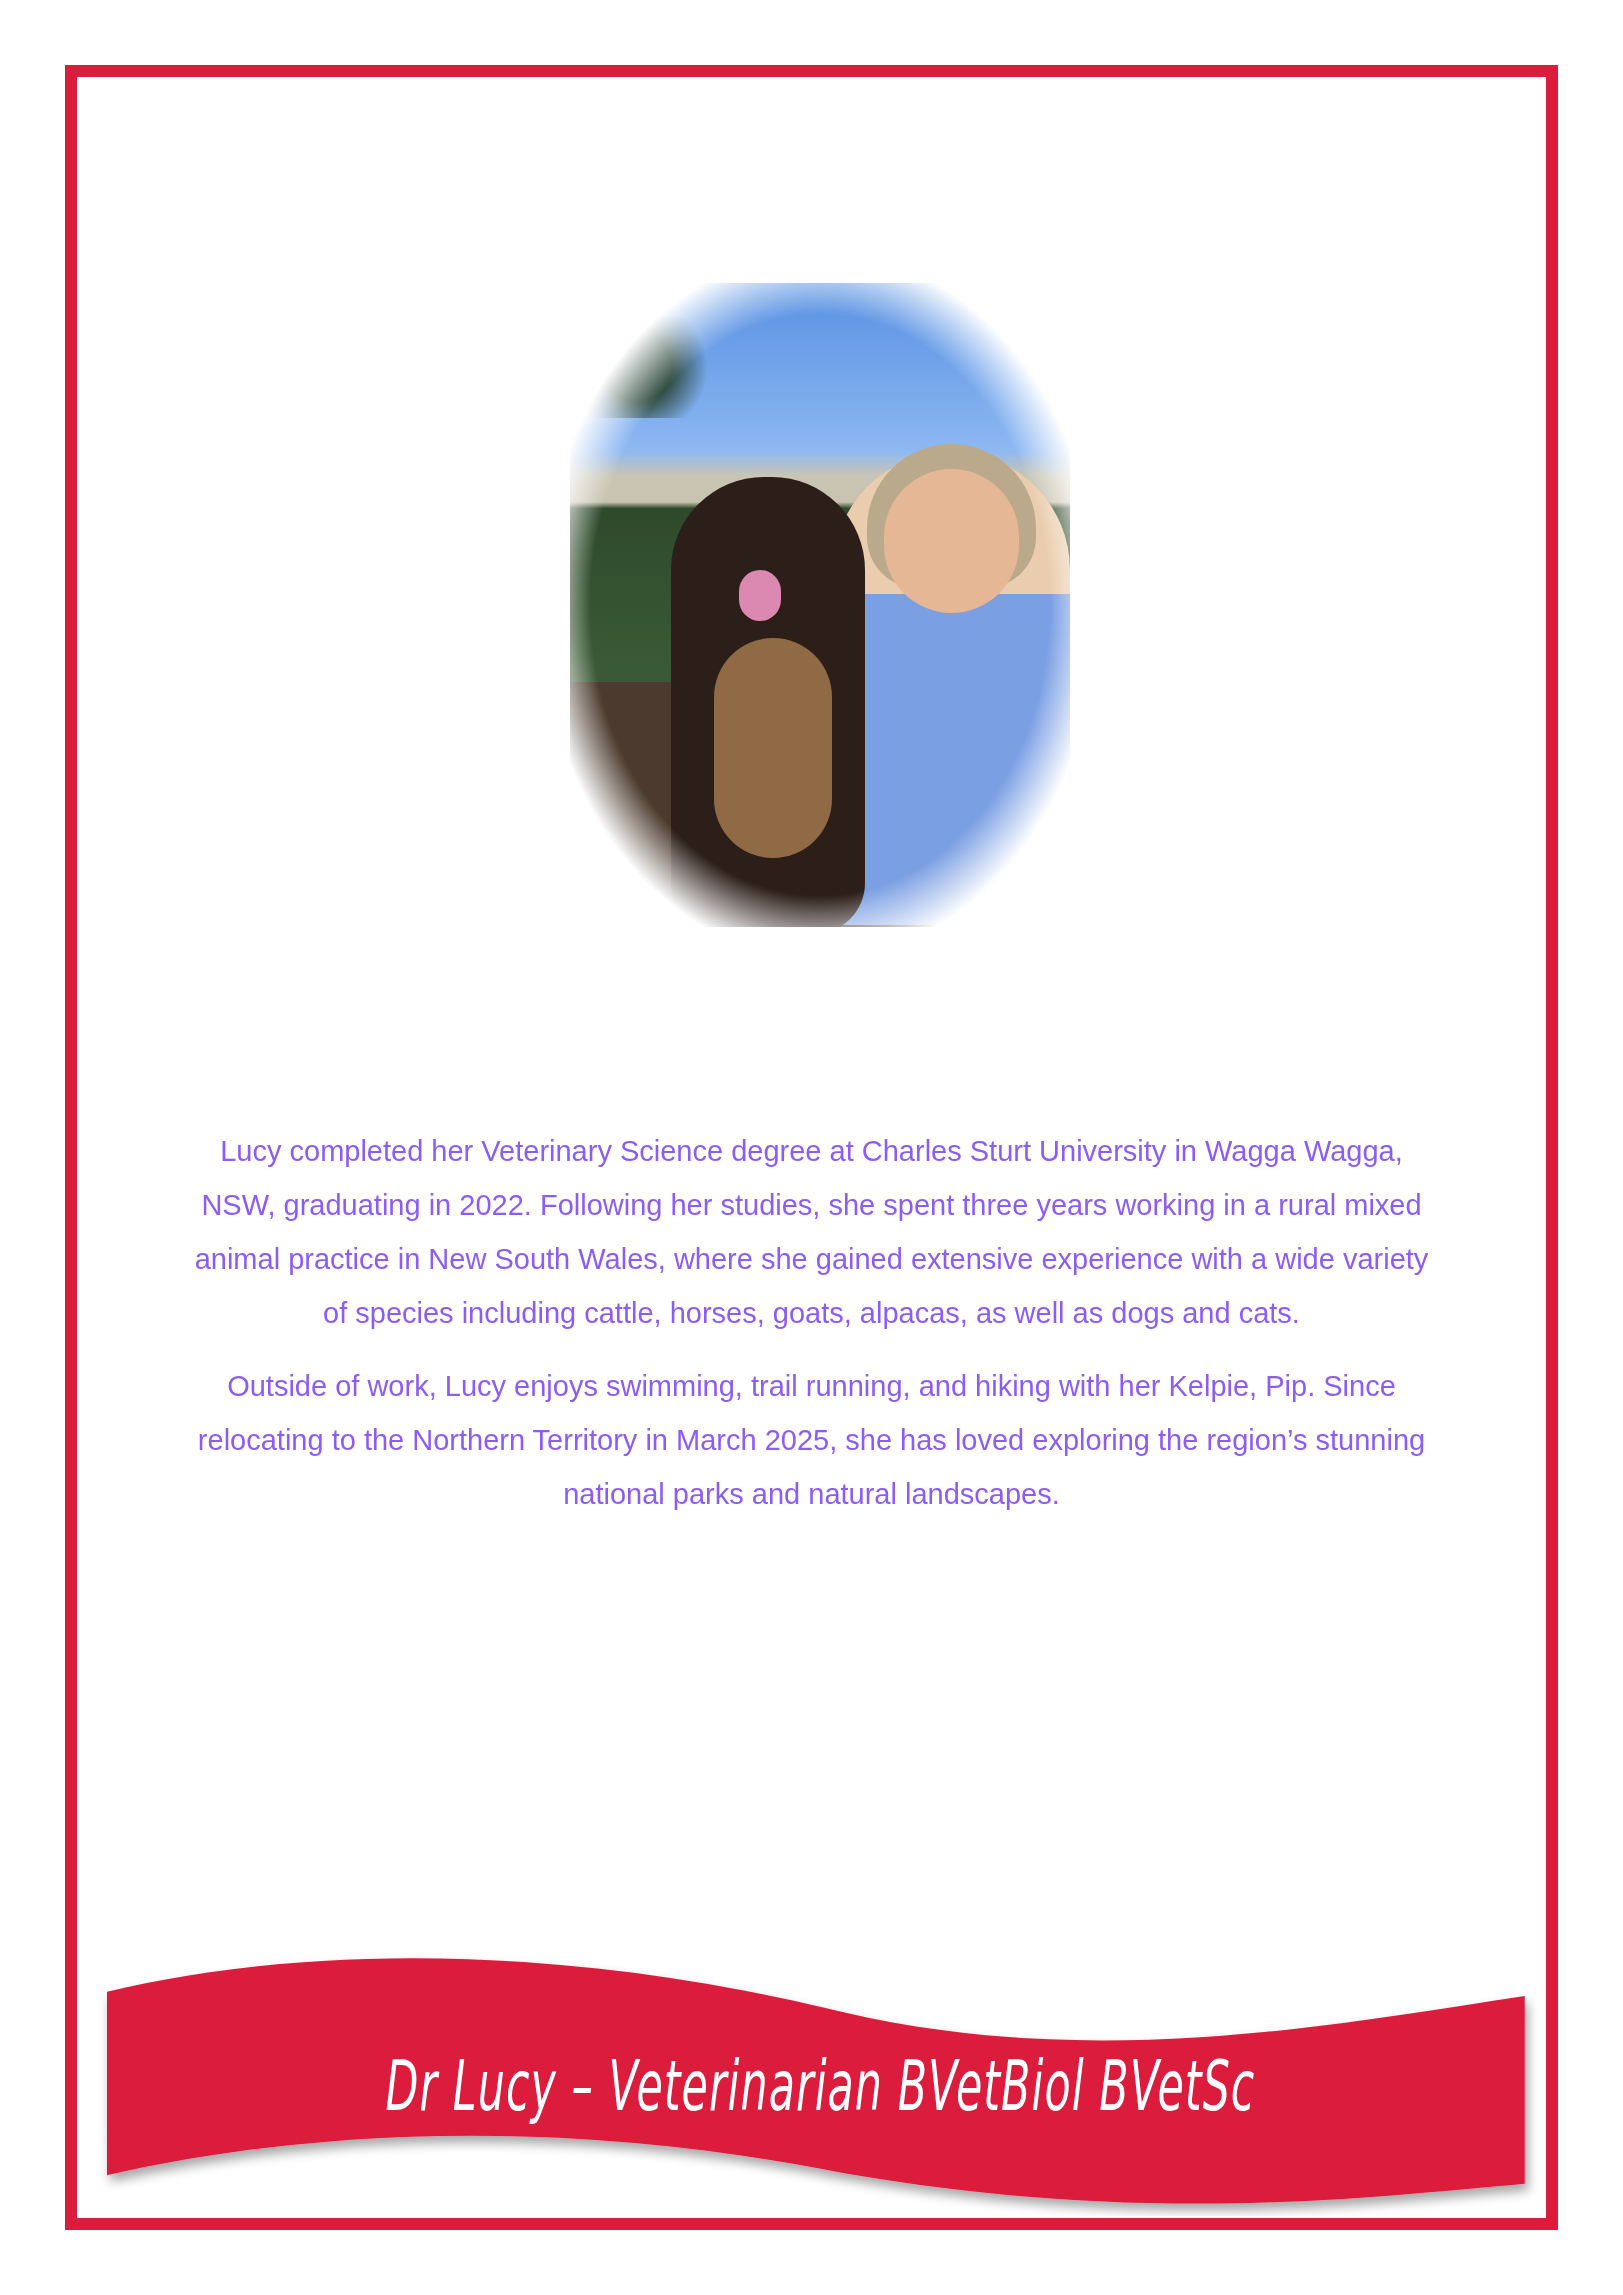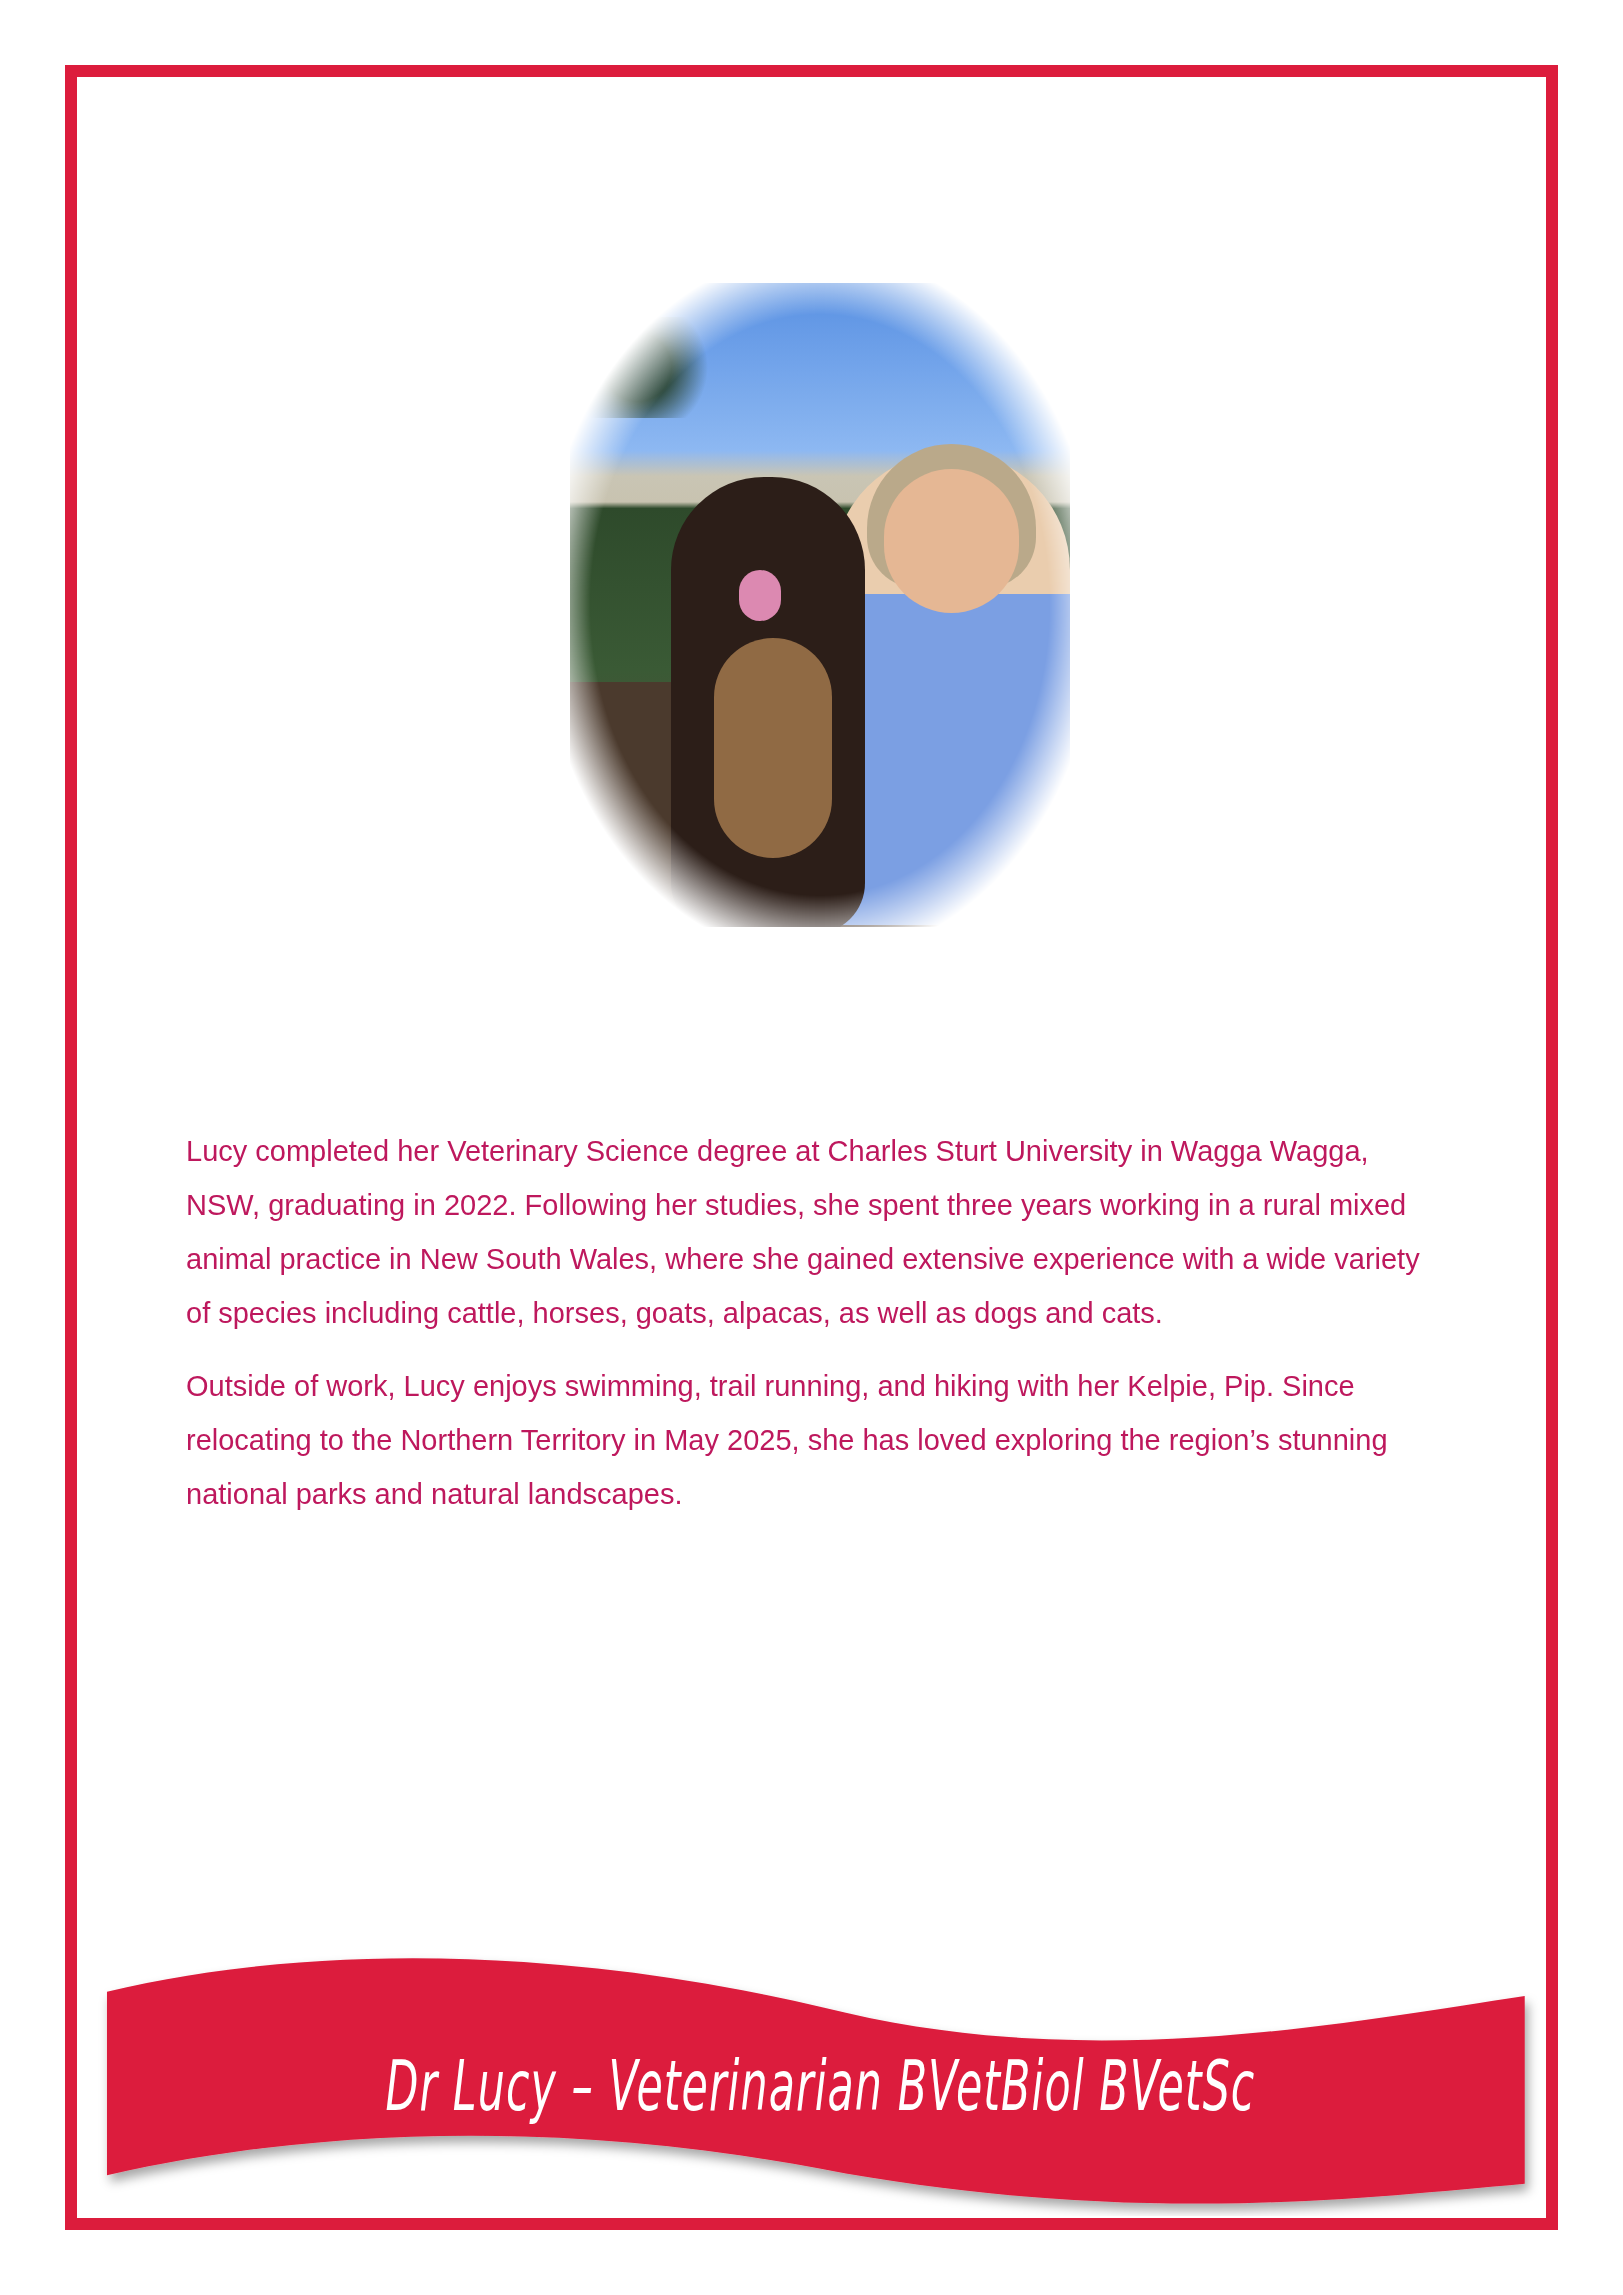--- a/index.html
+++ b/index.html
@@ -25,21 +25,21 @@
     .photo .tree { position: absolute; left: 0; top: 34px; width: 169px; height: 101px; background: radial-gradient(circle at 40% 50%, #223a20 0 30%, transparent 62%); opacity: .85; }
     .photo .woman { position: absolute; right: 0; top: 169px; width: 237px; height: 473px;
       background: linear-gradient(180deg, #e9cdb0 0 30%, #7d9fe0 30% 100%); border-radius: 118px 118px 0 0; }
     .photo .woman-hair { position: absolute; right: 34px; top: 161px; width: 169px; height: 144px; border-radius: 85px 85px 51px 51px; background: #b9a98c; }
     .photo .woman-face { position: absolute; right: 51px; top: 186px; width: 135px; height: 144px; border-radius: 68px; background: #e3b796; }
     .photo .dog { position: absolute; left: 101px; top: 194px; width: 194px; height: 457px; background: #2b1e18; border-radius: 93px 93px 51px 51px; }
     .photo .dog-belly { position: absolute; left: 144px; top: 355px; width: 118px; height: 220px; background: #a77d52; border-radius: 59px; opacity: .8; }
     .photo .dog-tongue { position: absolute; left: 169px; top: 287px; width: 42px; height: 51px; background: #d98ab0; border-radius: 21px; }
     .bio {
       position: absolute; left: 186px; top: 1124px; width: 1251px;
-      text-align: left; color: #be185d;
+      text-align: center; color: #8b5cf6;
       font-family: "Liberation Sans", sans-serif; font-size: 29px; line-height: 54px;
     }
     .bio p { margin: 0 0 18.6px 0; }
     .banner-wrap { position: absolute; left: 85px; top: 1945px; width: 1471px; height: 271px; font-style: italic; }
     .banner-wrap svg { position: absolute; left: 0; top: 0; }
     .banner-title {
       position: absolute; left: 0; right: 0; top: 101px; text-align: center;
       color: #ffffff; font-family: "DejaVu Sans", sans-serif; font-size: 69px; letter-spacing: 1.7px;
       transform: scaleX(0.62); transform-origin: center; white-space: nowrap;
     }
@@ -56,21 +56,21 @@
     <div class="woman-hair"></div>
     <div class="woman-face"></div>
     <div class="dog"></div>
     <div class="dog-belly"></div>
     <div class="dog-tongue"></div>
   </div>
 </div>
 
 <div class="bio">
   <p>Lucy completed her Veterinary Science degree at Charles Sturt University in Wagga Wagga, NSW, graduating in 2022. Following her studies, she spent three years working in a rural mixed animal practice in New South Wales, where she gained extensive experience with a wide variety of species including cattle, horses, goats, alpacas, as well as dogs and cats.</p>
-  <p>Outside of work, Lucy enjoys swimming, trail running, and hiking with her Kelpie, Pip. Since relocating to the Northern Territory in May 2025, she has loved exploring the region’s stunning national parks and natural landscapes.</p>
+  <p>Outside of work, Lucy enjoys swimming, trail running, and hiking with her Kelpie, Pip. Since relocating to the Northern Territory in March 2025, she has loved exploring the region’s stunning national parks and natural landscapes.</p>
 </div>
 
 <div class="banner-wrap">
   <svg width="1471" height="271" viewBox="0 0 1740 320">
     <defs>
       <filter id="sh" x="-5%" y="-10%" width="110%" height="130%">
         <feDropShadow dx="4" dy="8" stdDeviation="6" flood-color="#000" flood-opacity="0.35"></feDropShadow>
       </filter>
     </defs>
     <path d="M26 55 C 300 -10, 620 10, 900 80 C 1200 150, 1500 90, 1703 60 L 1703 282 C 1500 300, 1250 330, 900 270 C 600 210, 300 210, 26 272 Z" fill="#dc1c3c" filter="url(#sh)"></path>

